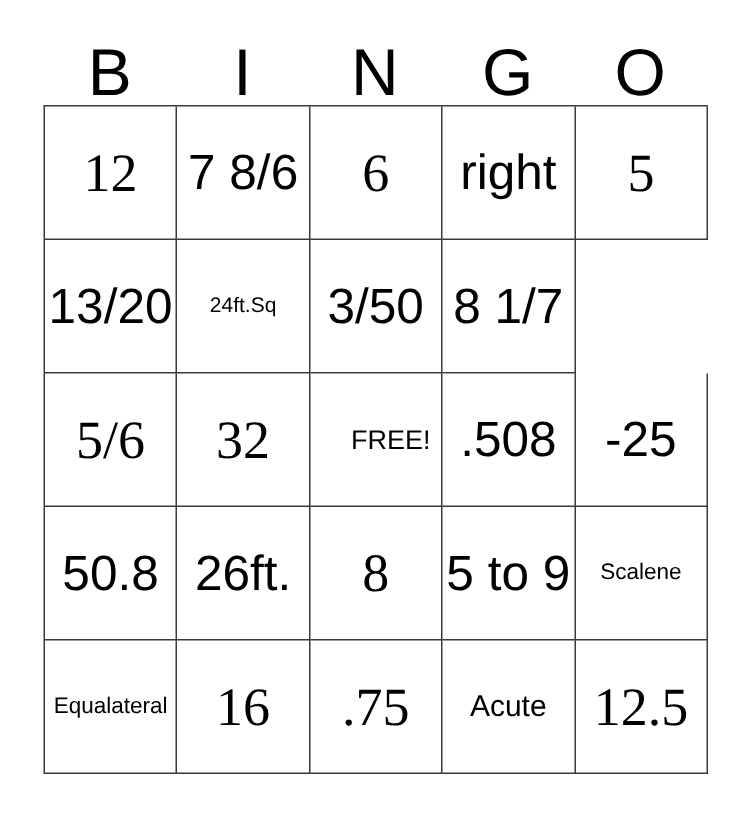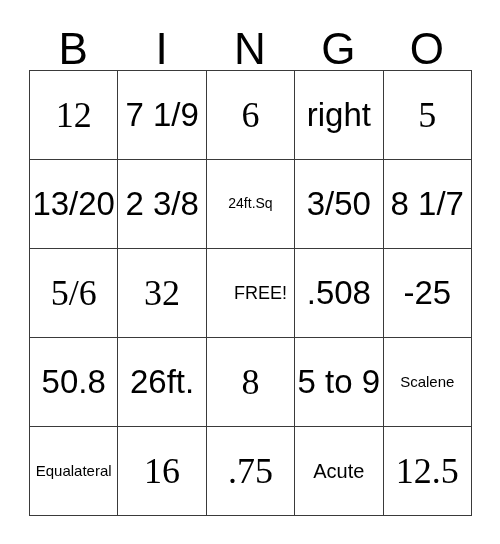--- a/index.html
+++ b/index.html
@@ -110,38 +110,35 @@
       <span>O</span>
     </div>
   </div>
 
   <div class="grid" id="bingo-grid">
       <div class="grid-row">
         <div class="cell fs-xl">
           <span class="cell-text">12</span>
         </div>
         <div class="cell fs-lg">
-          <span class="cell-text">7 1/9</span>
+          <span class="cell-text">7 8/6</span>
         </div>
         <div class="cell fs-xl">
           <span class="cell-text">6</span>
         </div>
         <div class="cell fs-lg">
           <span class="cell-text">right</span>
         </div>
         <div class="cell fs-xl">
           <span class="cell-text">5</span>
         </div>
       </div>
       <div class="grid-row">
         <div class="cell fs-lg">
           <span class="cell-text">13/20</span>
-        </div>
-        <div class="cell fs-lg">
-          <span class="cell-text">2 3/8</span>
         </div>
         <div class="cell fs-xs">
           <span class="cell-text">24ft.Sq</span>
         </div>
         <div class="cell fs-lg">
           <span class="cell-text">3/50</span>
         </div>
         <div class="cell fs-lg">
           <span class="cell-text">8 1/7</span>
         </div>

